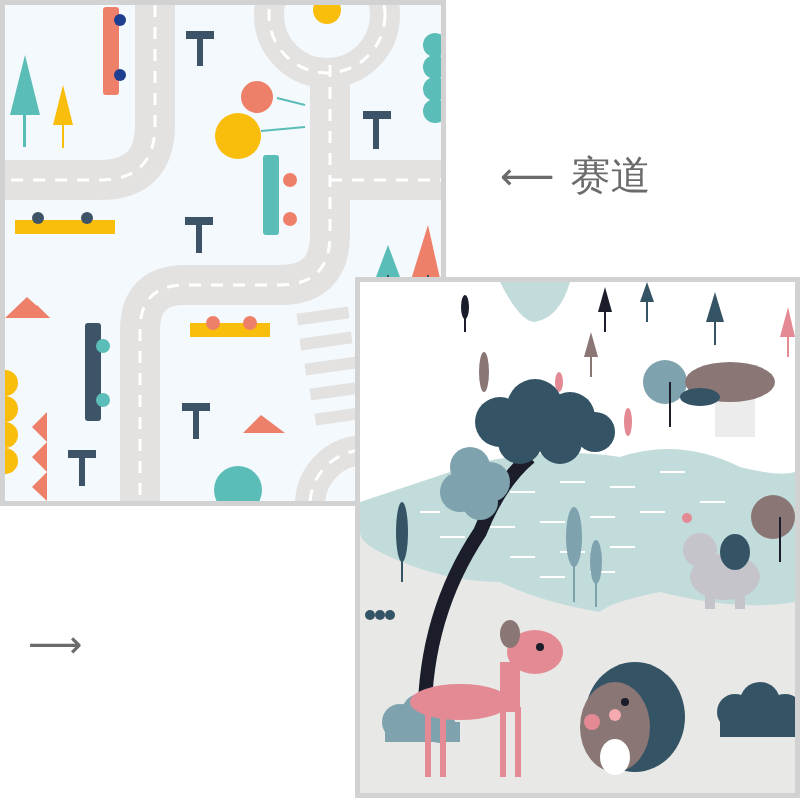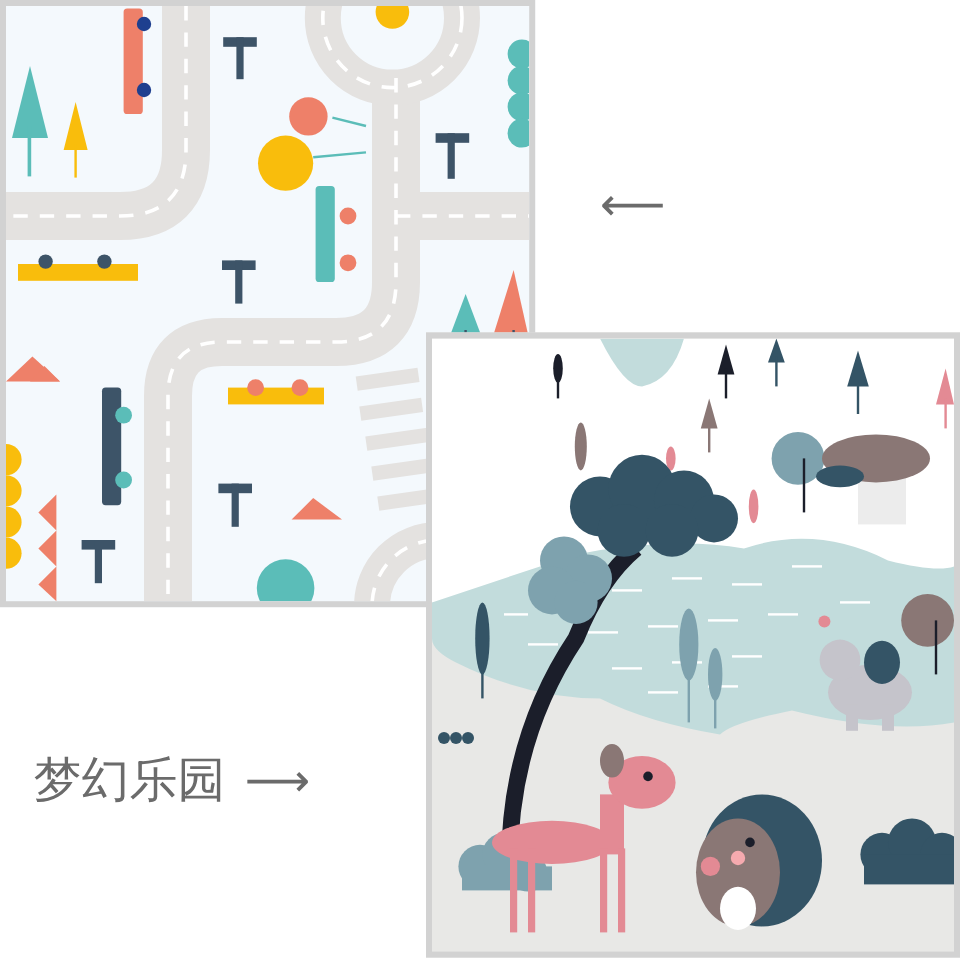--- a/index.html
+++ b/index.html
@@ -249,18 +249,18 @@
       <ellipse cx="255" cy="475" rx="15" ry="18" fill="#ffffff"></ellipse>
       <circle cx="265" cy="420" r="4" fill="#1b1e2a"></circle>
       <circle cx="255" cy="433" r="6" fill="#f5aaaf"></circle>
       <circle cx="232" cy="440" r="8" fill="#e38a94"></circle>
     </g>
   </svg>
 </div>
 
 <div class="label" id="label-track">
   <span class="arrow">⟵</span>
+  <span>赛道</span>
 </div>
 
 <div class="label" id="label-park">
-  <span>梦幻乐园</span>
   <span class="arrow">⟶</span>
 </div>
 
 </body></html>

